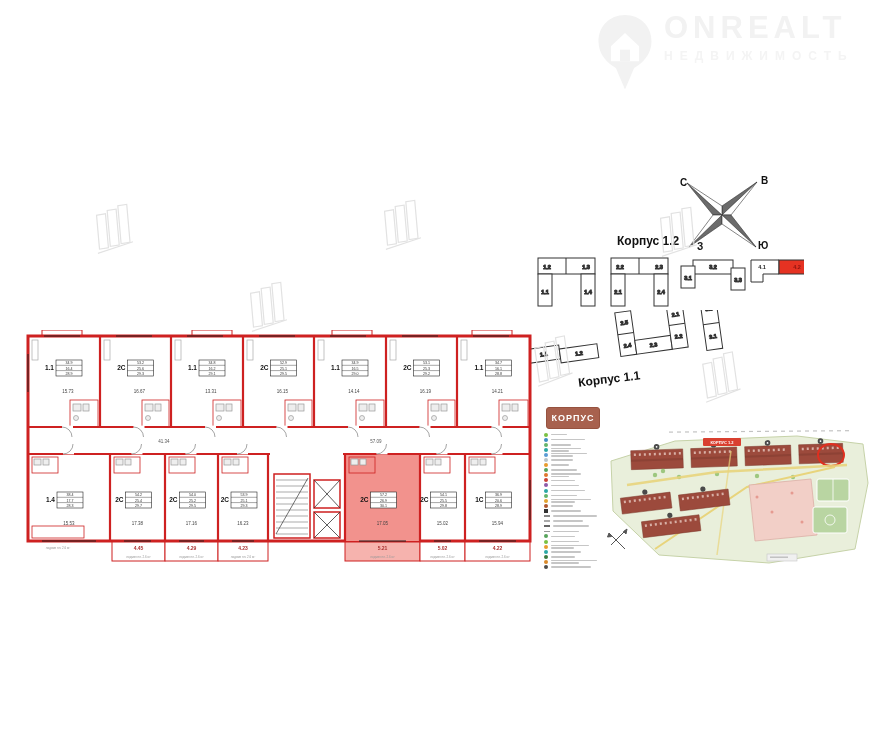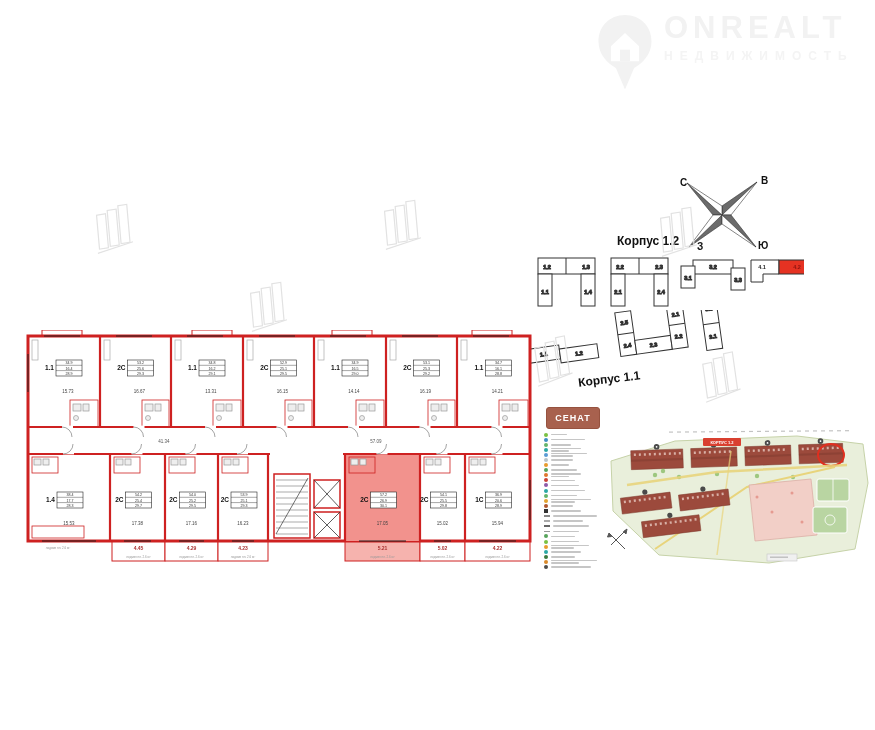--- a/index.html
+++ b/index.html
@@ -490,21 +490,21 @@
       <svg class="ghost" viewBox="0 0 48 58" style="left: 699px; top: 350px;">
         <g transform="rotate(-8 24 29) skewY(-4)" fill="none" stroke="#e2e2e2" stroke-width="1.2">
           <rect x="6" y="12" width="9" height="34"></rect>
           <rect x="17" y="9" width="9" height="36"></rect>
           <rect x="28" y="6" width="9" height="38"></rect>
           <path d="M4 50 L40 44"></path>
         </g>
       </svg>
     </div>
 
-  <div class="sp-logo">СЕНАТ</div>
+  <div class="sp-logo">КОРПУС</div>
   <div id="legend">
       <div class="lrow">
         <span class="dot" style="background: rgb(122, 193, 67);"></span>
         <span class="lbars">
           <span class="tbar" style="width: 16px;"></span>
         </span>
       </div>
       <div class="lrow">
         <span class="dot" style="background: rgb(63, 143, 197);"></span>
         <span class="lbars">

